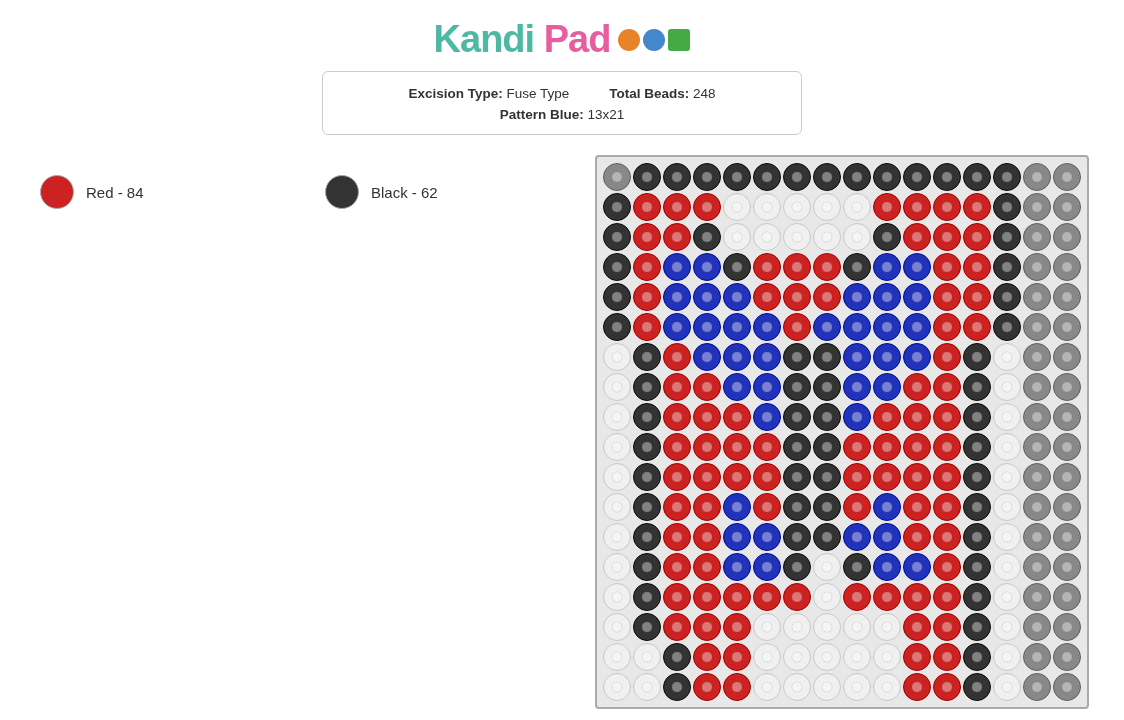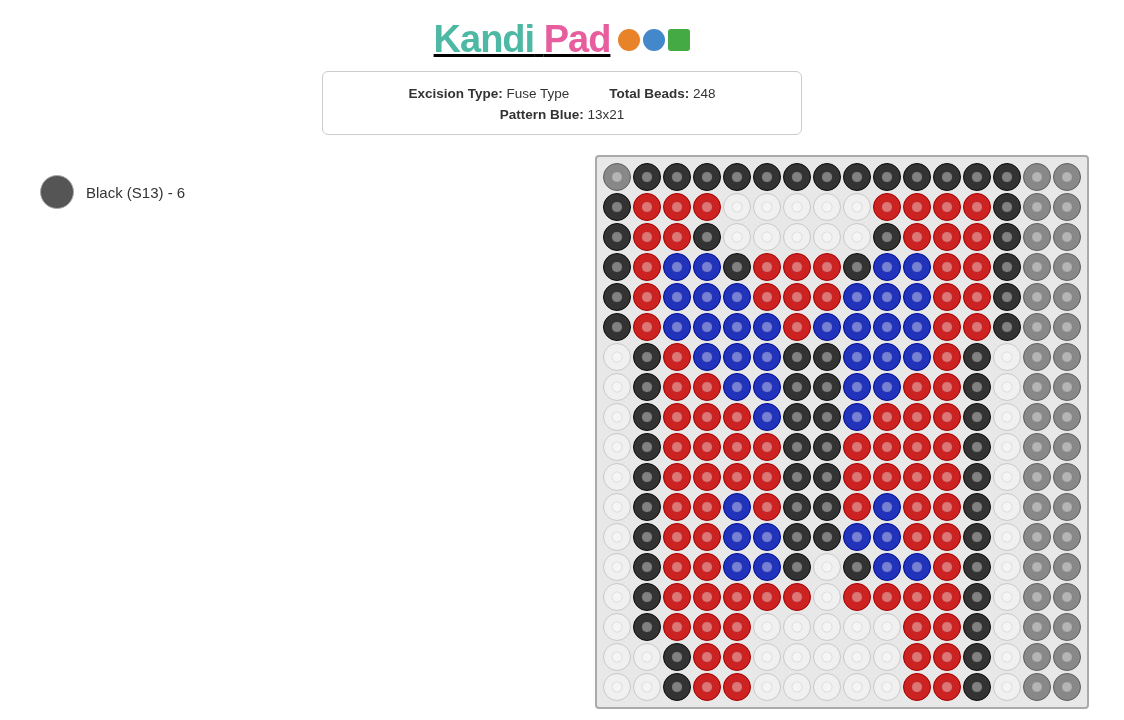--- a/index.html
+++ b/index.html
@@ -10,21 +10,20 @@
       min-height: 720px;
       position: relative;
     }
 
     
     .header {
       display: flex;
       justify-content: center;
       align-items: center;
       padding: 18px 0 10px 0;
-      text-decoration: underline;
     }
     .logo-text {
       font-size: 38px;
       font-weight: bold;
       letter-spacing: -1px;
     }
     .logo-kandi { color: #4db8a4; }
     .logo-space { color: #333; }
     .logo-pad { color: #e85d9e; }
     .logo-icons {
@@ -174,22 +173,26 @@
       <span>13x21</span>
     </span>
   </div>
 </div>
 
 <div class="main-layout">
 
   <div class="left-panel">
     <div class="color-grid" id="color-grid">
         <div class="color-item">
-          <div class="color-swatch" style="background:#555555;"></div>
-          <span class="color-label">Black (S13) - 6</span>
+          <div class="color-swatch" style="background:#cc2222;"></div>
+          <span class="color-label">Red - 84</span>
+        </div>
+        <div class="color-item">
+          <div class="color-swatch" style="background:#333333;"></div>
+          <span class="color-label">Black - 62</span>
         </div>
       </div>
   </div>
 
   <div class="right-panel">
     <div class="bead-grid-container">
       <div class="bead-grid" id="bead-grid" style="grid-template-columns: repeat(16, 28px);">
           <div class="bead" style="background: rgb(136, 136, 136); border: 1.5px solid rgb(96, 96, 96);">
             <div style="position: absolute; top: 50%; left: 50%; transform: translate(-50%, -50%); width: 11px; height: 11px; border-radius: 50%; background: rgba(255, 255, 255, 0.18); border: 1px solid rgba(0, 0, 0, 0.1);"></div>
           </div>

